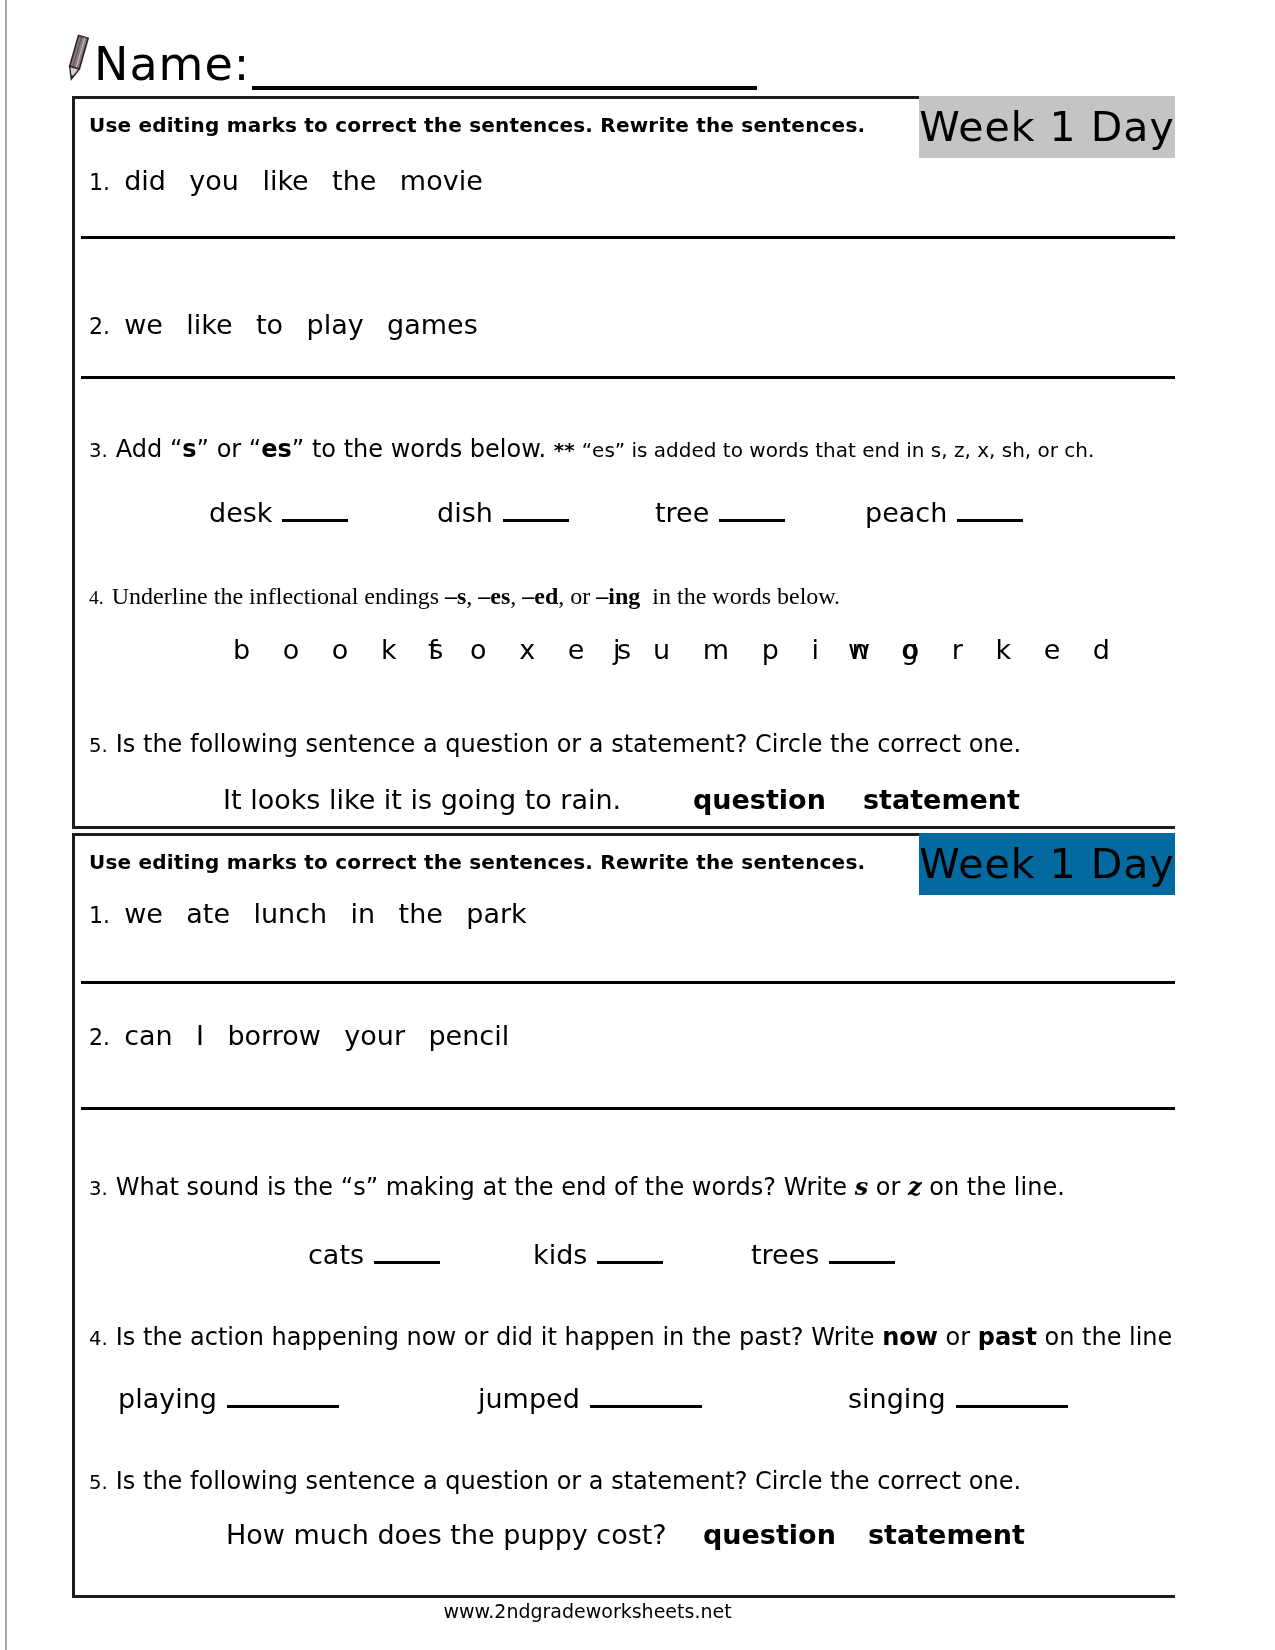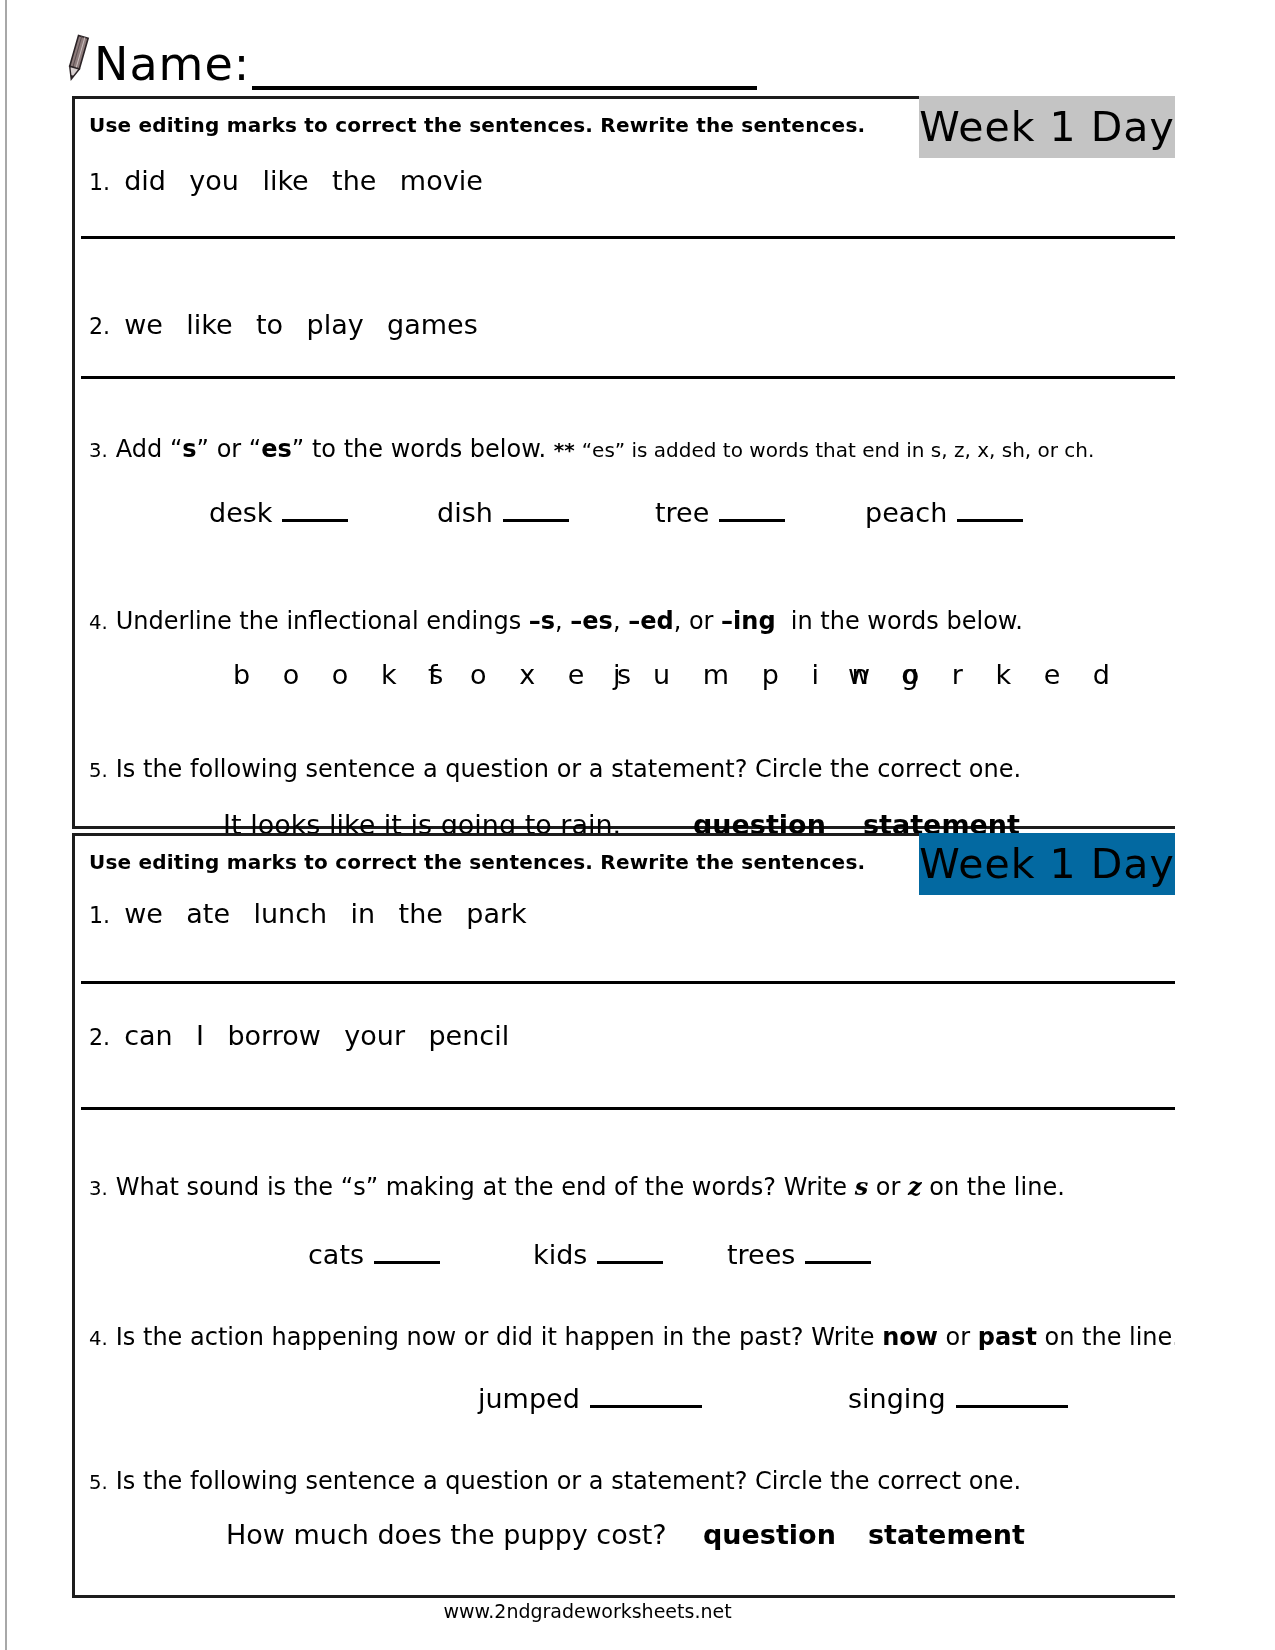--- a/index.html
+++ b/index.html
@@ -55,21 +55,21 @@
   .row5 .c1{left:618px;}
   .row5 .c2{left:788px;}
 
   
   .b1-q1{margin-top:28px;}
   .b1-l1{margin-top:40px;}
   .b1-q2{margin-top:70px;}
   .b1-l2{margin-top:36px;}
   .b1-q3{margin-top:56px;}
   .b1-w3{margin-top:26px;}
-  .b1-q4{margin-top:76px;}
+  .b1-q4{margin-top:52px;font-family:Liberation Serif, serif;}
   .b1-w4{margin-top:24px;}
   .b1-q5{margin-top:54px;}
   .b1-r5{margin-top:26px;}
 
   .b2-q1{margin-top:24px;}
   .b2-l1{margin-top:52px;}
   .b2-q2{margin-top:36px;}
   .b2-l2{margin-top:56px;}
   .b2-q3{margin-top:62px;}
   .b2-w3{margin-top:30px;}
@@ -157,27 +157,28 @@
       <span class="num">2.</span><span>can I borrow your pencil</span>
     </div>
     <div class="write-line b2-l2"></div>
 
     <div class="q prompt b2-q3">
       <span class="num">3.</span><span>What sound is the “s” making at the end of the words?  Write </span><span class="bi">s</span><span> or </span><span class="bi">z</span><span> on the line.</span>
     </div>
     <div class="wordrow b2-w3">
       <span class="wg" style="left:233px"><span>cats</span><span class="blank sm"></span></span>
       <span class="wg" style="left:458px"><span>kids</span><span class="blank sm"></span></span>
-      <span class="wg" style="left:652px"><span>trees</span><span class="blank sm"></span></span>
+      <span class="wg" style="left:676px"><span>trees</span><span class="blank sm"></span></span>
     </div>
 
     <div class="q prompt b2-q4">
       <span class="num">4.</span><span>Is the action happening now or did it happen in the past?  Write </span><span class="b">now</span><span> or </span><span class="b">past</span><span> on the line.</span>
     </div>
     <div class="wordrow b2-w4">
+      <span class="wg" style="left:43px"><span>playing</span><span class="blank lg"></span></span>
       <span class="wg" style="left:403px"><span>jumped</span><span class="blank lg"></span></span>
       <span class="wg" style="left:773px"><span>singing</span><span class="blank lg"></span></span>
     </div>
 
     <div class="q prompt b2-q5">
       <span class="num">5.</span><span>Is the following sentence a question or a statement?   Circle the correct one.</span>
     </div>
     <div class="row5 b2-r5">
       <span class="sent" style="left:151px">How much does the puppy cost?</span>
       <span class="c1" style="left:628px">question</span>

